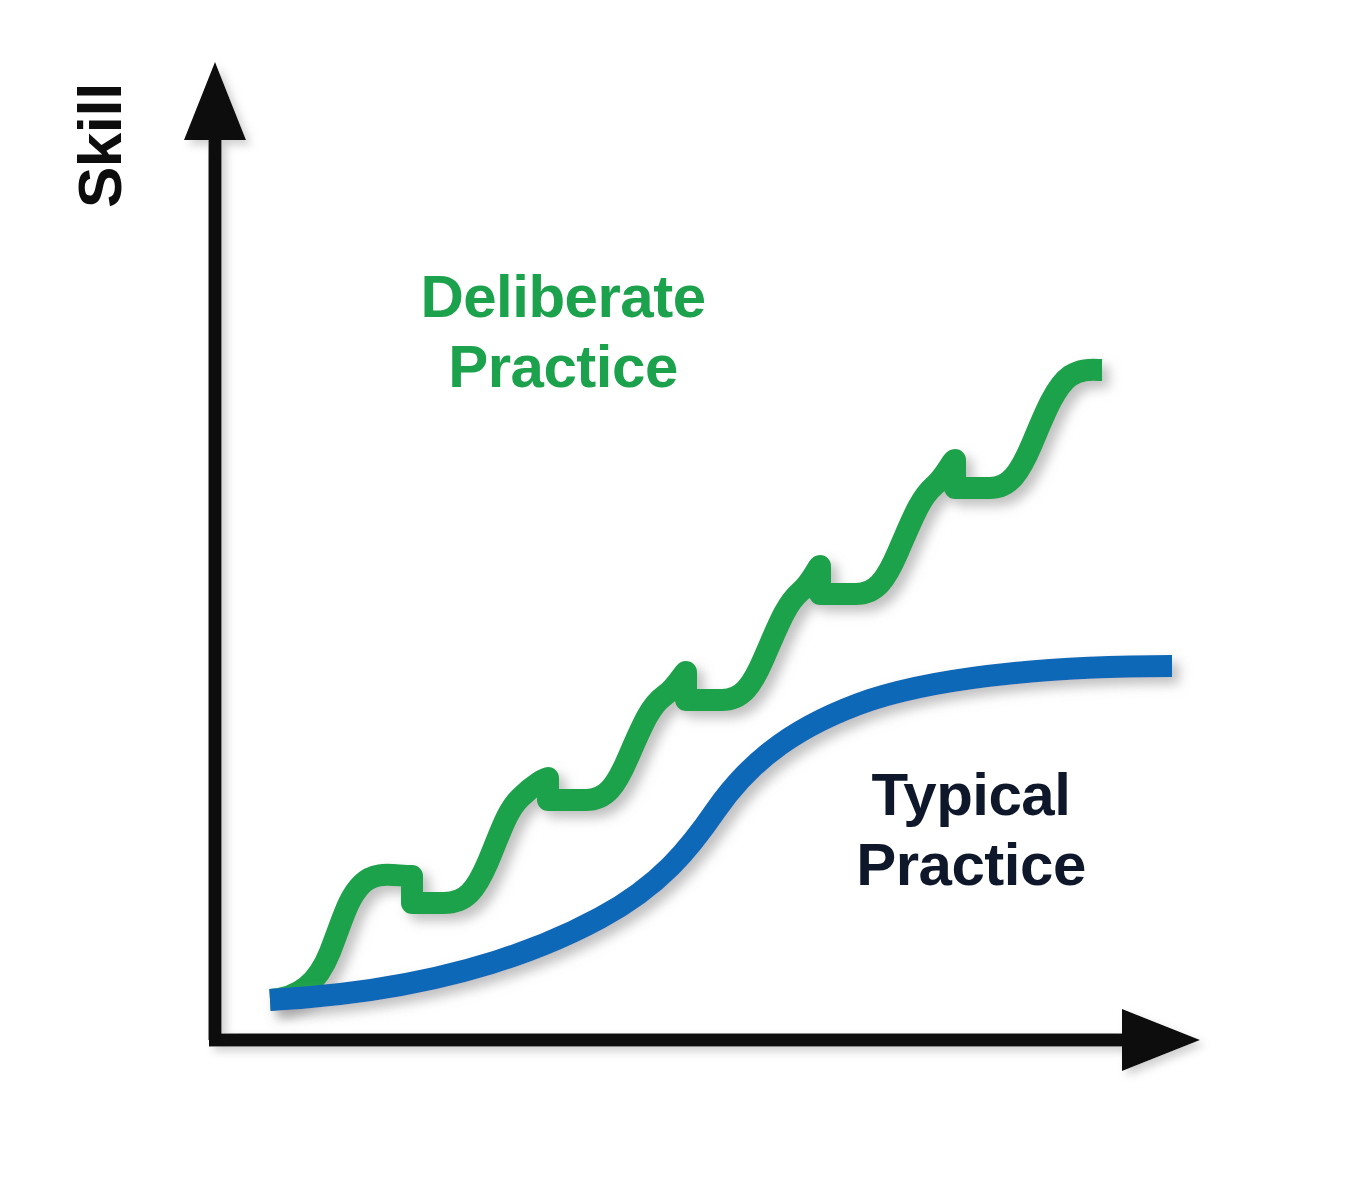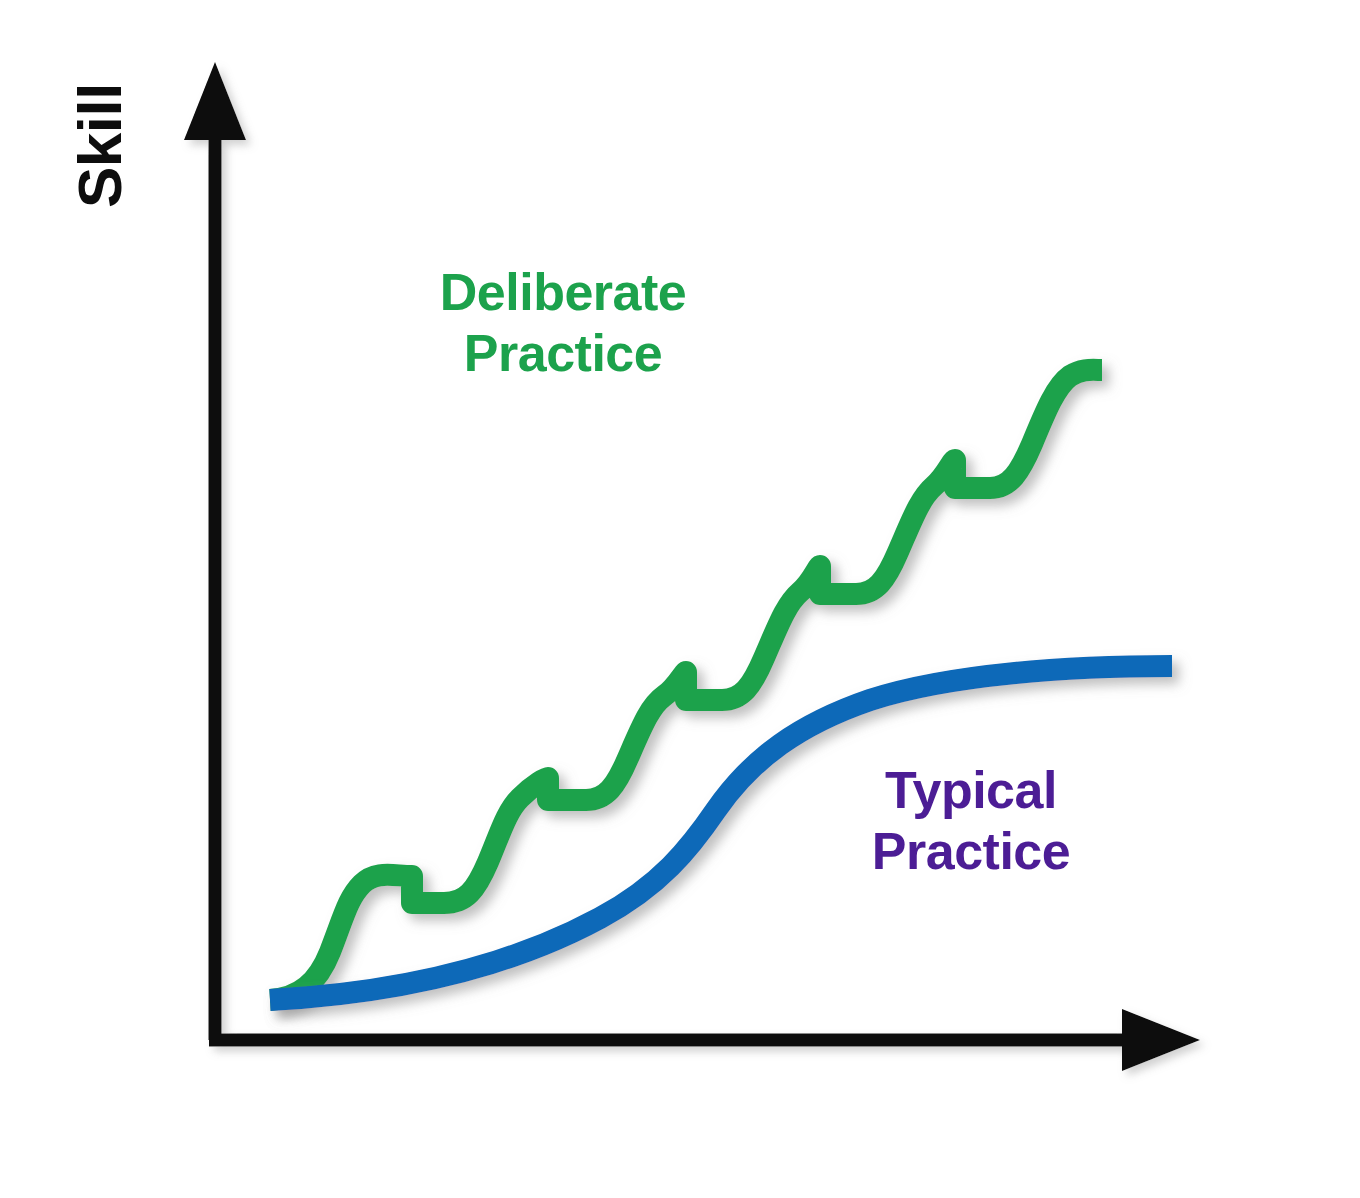--- a/index.html
+++ b/index.html
@@ -53,21 +53,21 @@
   }
   #xlabel {
     left: 950px;
     top: 1086px;
     font-size: 62px;
   }
   .series-label {
     position: absolute;
     font-family: "Liberation Sans", sans-serif;
     font-weight: bold;
-    font-size: 52px;
+    font-size: 60px;
     line-height: 1.17;
     text-align: center;
     white-space: pre;
     letter-spacing: -0.5px;
   }
   #label-deliberate {
     left: 348px;
     top: 262px;
     width: 430px;
   }
@@ -139,16 +139,16 @@
   </svg>
 
   <div class="axis-title" id="ylabel">
     <span class="rot">Skill</span>
   </div>
 
 
   <div class="series-label" id="label-deliberate" style="color:#1CA24C">Deliberate
 Practice</div>
 
-  <div class="series-label" id="label-typical" style="color:#4c1d95">Typical
+  <div class="series-label" id="label-typical" style="color:#0f172a">Typical
 Practice</div>
 
 </div>
 
 </body></html>

